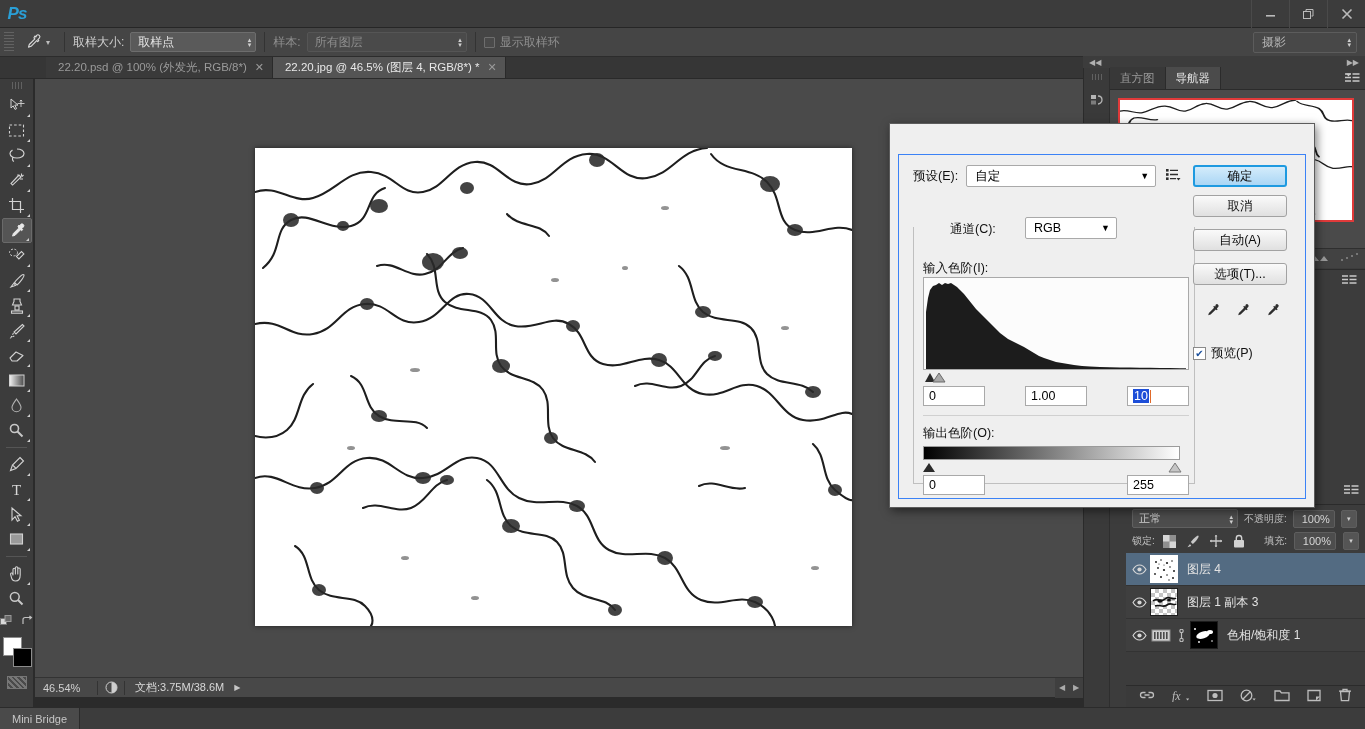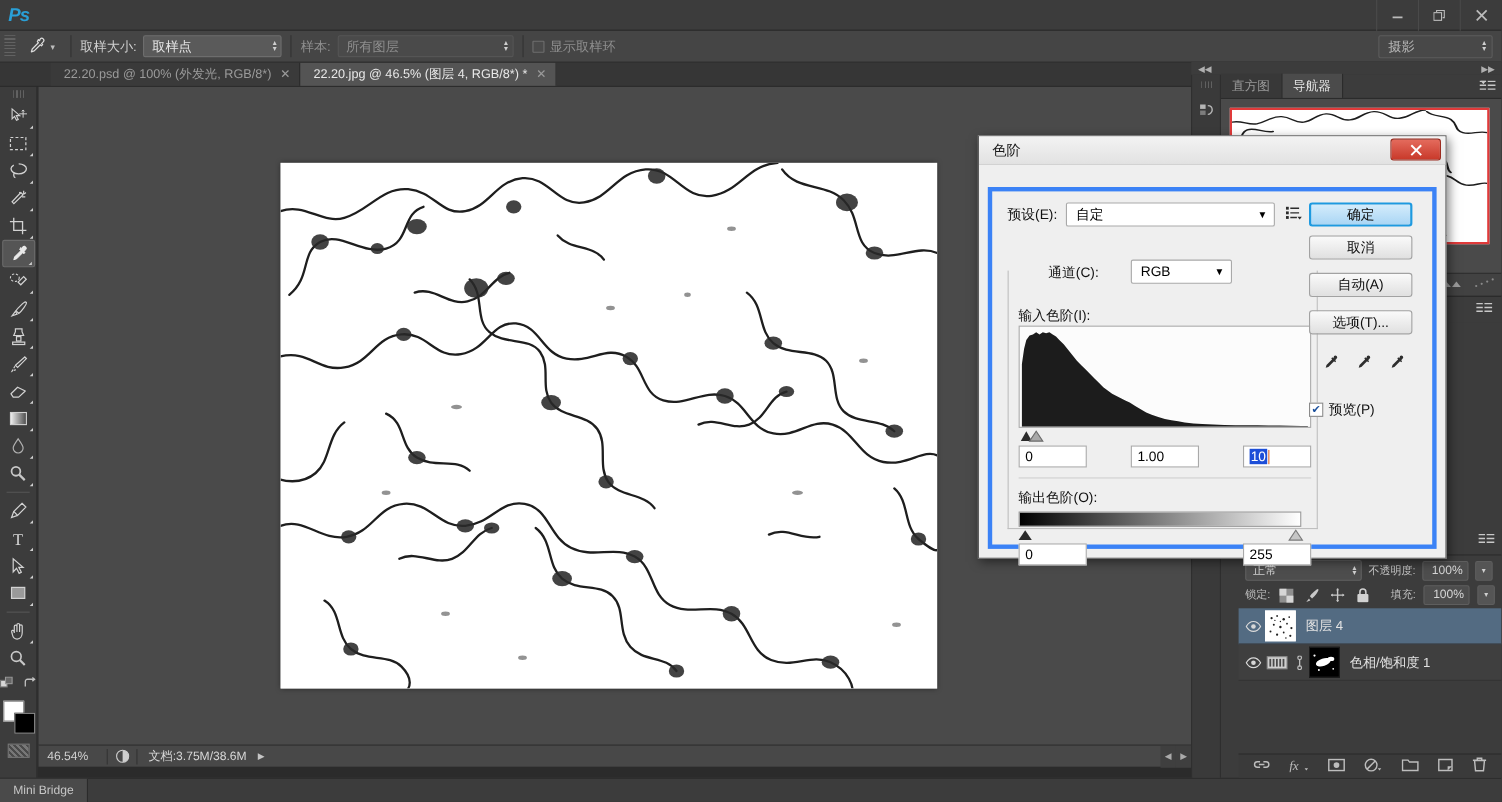--- a/index.html
+++ b/index.html
@@ -150,21 +150,21 @@
   #dialog { position:absolute; left:889px; top:123px; width:426px; height:385px;
     background:#efefef; border:1px solid #5c5c5c; box-shadow:2px 3px 9px rgba(0,0,0,.5);
     color:#000; font-size:12px; }
   .dlg-title { height:26px; background:linear-gradient(to bottom,#f3f3f3,#e2e2e2);
     display:flex; align-items:center; padding-left:12px; font-size:13px; color:#1a1a1a; position:relative;
     border-bottom:1px solid #d2d2d2;}
   .dlg-close { position:absolute; right:4px; top:2px; width:46px; height:20px;
     background:linear-gradient(to bottom,#e46b5d,#c8392a); border:1px solid #9c2b1f; border-radius:3px;
     color:#fff; display:flex; align-items:center; justify-content:center; font-size:13px; font-weight:bold;}
   .dlg-body { position:absolute; left:8px; right:8px; top:30px; bottom:8px;
-    border:4px solid #3b82f6; background:#efefef;margin-top:16px; }
+    border:1px solid #3b82f6; background:#efefef; }
   .row-preset { display:flex; align-items:center; padding:10px 0 0 14px; }
   .lbl { font-size:12.5px; color:#111; }
   .select-box { height:22px; background:#fff; border:1px solid #a9a9a9; border-radius:2px;
     display:flex; align-items:center; justify-content:space-between; padding:0 6px 0 8px; font-size:12.5px;}
   .btn { width:94px; height:22px; background:linear-gradient(to bottom,#fafafa,#e0e0e0);
     border:1px solid #a2a2a2; border-radius:3px; display:flex; align-items:center;
     justify-content:center; font-size:12.5px; color:#0d0d0d; }
   .btn.primary { background:linear-gradient(to bottom,#d4ecfb,#aad6f5); border:2px solid #1e9ae0; }
   .grp-box { position:absolute; left:14px; top:72px; width:282px; bottom:14px;
     border:1px solid #bfbfbf; border-top:none; }
@@ -673,20 +673,41 @@
               <circle cx="21" cy="21" r="1"></circle>
               <circle cx="7" cy="7" r=".6"></circle>
               <circle cx="17" cy="23" r=".7"></circle>
               <circle cx="12" cy="8" r=".6"></circle>
             </g>
           </svg>
       </div>
       <div class="layer-name">图层 4</div>
     </div>
 
+    <div class="layer-row">
+      <div class="eye-box">
+        <svg width="15" height="11" viewBox="0 0 15 11">
+            <path d="M1 5.5C3 2 5.5 1 7.5 1S12 2 14 5.5C12 9 9.5 10 7.5 10S3 9 1 5.5z" fill="none" stroke="#d8d8d8" stroke-width="1.1"></path>
+            <circle cx="7.5" cy="5.5" r="2.1" fill="#d8d8d8"></circle>
+          </svg>
+      </div>
+      <div class="lthumb checkers">
+        <svg width="26" height="26" viewBox="0 0 26 26">
+            <g fill="none" stroke="#111" stroke-width="1.7">
+              <path d="M2 12 C6 8 10 14 14 10 C18 6 22 12 25 9"></path>
+              <path d="M4 17 C8 15 12 19 16 16 C20 13 23 17 25 15"></path>
+            </g>
+            <g fill="#111">
+              <ellipse cx="9" cy="12" rx="2.6" ry="1.8"></ellipse>
+              <ellipse cx="18" cy="11" rx="2" ry="1.5"></ellipse>
+            </g>
+          </svg>
+      </div>
+      <div class="layer-name">图层 1 副本 3</div>
+    </div>
 
     <div class="layer-row">
       <div class="eye-box">
         <svg width="15" height="11" viewBox="0 0 15 11">
             <path d="M1 5.5C3 2 5.5 1 7.5 1S12 2 14 5.5C12 9 9.5 10 7.5 10S3 9 1 5.5z" fill="none" stroke="#d8d8d8" stroke-width="1.1"></path>
             <circle cx="7.5" cy="5.5" r="2.1" fill="#d8d8d8"></circle>
           </svg>
       </div>
       <div style="width:22px;display:flex;align-items:center;justify-content:center">
         <svg width="20" height="15" viewBox="0 0 20 15">
@@ -763,28 +784,20 @@
         <svg width="14" height="14" viewBox="0 0 14 14">
             <path d="M2.5 3.5h9l-.9 9.2H3.4z" fill="none" stroke="#bdbdbd" stroke-width="1.3"></path>
             <path d="M1 3.2h12M5 3V1.4h4V3" fill="none" stroke="#bdbdbd" stroke-width="1.3"></path>
           </svg>
       </span>
     </div>
   </div>
 </div>
 
 <div id="dialog">
-  <div class="dlg-title">
-    <span>色阶</span>
-    <div class="dlg-close">
-      <svg width="13" height="13" viewBox="0 0 13 13">
-          <path d="M2 2l9 9M11 2l-9 9" stroke="#fff" stroke-width="1.8"></path>
-        </svg>
-    </div>
-  </div>
 
   <div class="dlg-body">
 
     <div class="row-preset">
       <span class="lbl">预设(E):</span>
       <div class="select-box" style="width:190px;margin-left:8px">
         <span>自定</span>
         <span style="font-size:9px">▼</span>
       </div>
       <span style="margin-left:10px">

